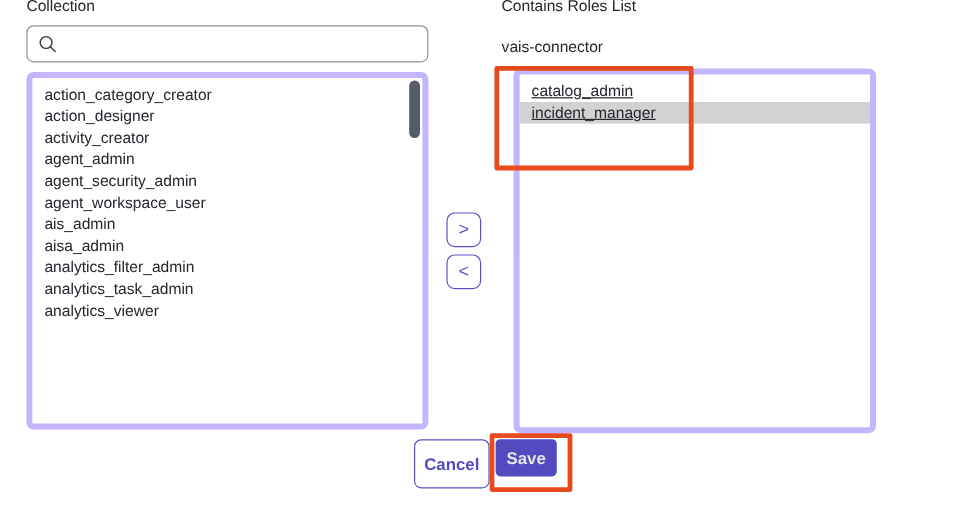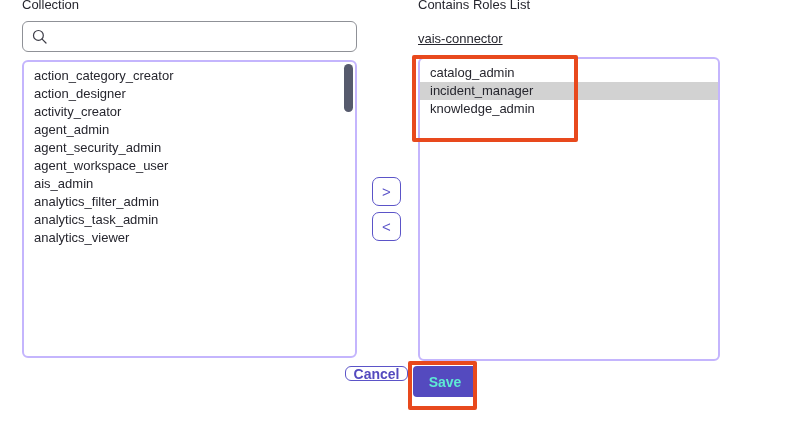--- a/index.html
+++ b/index.html
@@ -10,24 +10,24 @@
 
   
   .search-box{position:absolute;left:22px;top:21px;width:335px;height:31px;
     border:1px solid #8f9197;border-radius:6px;background:#fff;box-sizing:border-box;
     display:flex;align-items:center;}
   .search-box svg{margin-left:9px;flex:0 0 auto;}
   .search-box input{border:none;outline:none;flex:1;height:100%;font:13px "Liberation Sans",sans-serif;
     background:transparent;padding:0 6px;color:#26262e;}
 
   
-  .listbox{position:absolute;background:#fff;border:2px solid #c4b5fd;border-radius:6px;
+  .listbox{position:absolute;background:#fff;border:5px solid #c4b5fd;border-radius:6px;
     overflow:hidden;box-sizing:border-box;}
   #left-list{left:22px;top:60px;width:335px;height:298px;}
-  #right-list{left:418px;top:57px;width:302px;height:304px;}
+  #right-list{left:428px;top:57px;width:302px;height:304px;text-decoration:underline;}
   .list-items{padding-top:5px;}
   .list-item{font-size:13px;line-height:18px;padding-left:10px;white-space:nowrap;color:#26262e;}
   .list-item.selected{background:var(--selected_row,#d2d2d2);}
 
   .scroll-thumb{position:absolute;top:2px;right:2px;width:9px;height:48px;border-radius:5px;
     background:var(--scrollbar,#565a6d);}
 
   
   .arrow-btn{position:absolute;left:372px;width:29px;height:29px;box-sizing:border-box;
     border:1.5px solid var(--accent_border,#5b54c8);border-radius:7px;background:#fff;
@@ -38,24 +38,24 @@
 
   
   .annotation{position:absolute;border:4px solid var(--annotation,#e8491d);border-radius:2px;
     background:transparent;pointer-events:none;z-index:6;}
   #annotation-roles{left:412px;top:55px;width:158px;height:79px;}
   #annotation-save{left:408px;top:361px;width:61px;height:41px;}
 
   
   .btn{position:absolute;box-sizing:border-box;font:bold 14px "Liberation Sans",sans-serif;
     border-radius:6px;cursor:pointer;display:flex;align-items:center;justify-content:center;padding:0;}
-  #cancel-btn{left:345px;top:366px;width:63px;height:15px;background:#fff;
+  #cancel-btn{left:345px;top:366px;width:63px;height:41px;background:#fff;
     color:var(--accent,#544abf);border:1px solid var(--accent_border,#5b54c8);}
-  #save-btn{left:413px;top:366px;width:64px;height:31px;background:var(--accent,#544abf);
-    color:#5eead4;border:none;border-radius:4px;z-index:5;}
+  #save-btn{left:413px;top:366px;width:51px;height:31px;background:var(--accent,#544abf);
+    color:#e5e5e5;border:none;border-radius:4px;z-index:5;}
 
   
   #name-row{position:absolute;left:133px;top:403px;font-size:13px;white-space:nowrap;}
   #name-row .value{margin-left:13px;}
 </style>
 </head>
 <body>
 
 <div id="stage">
 
@@ -71,38 +71,38 @@
 
   <div class="listbox" id="left-list">
     <div class="list-items">
         <div class="list-item">action_category_creator</div>
         <div class="list-item">action_designer</div>
         <div class="list-item">activity_creator</div>
         <div class="list-item">agent_admin</div>
         <div class="list-item">agent_security_admin</div>
         <div class="list-item">agent_workspace_user</div>
         <div class="list-item">ais_admin</div>
+        <div class="list-item">aisa_admin</div>
         <div class="list-item">analytics_filter_admin</div>
         <div class="list-item">analytics_task_admin</div>
         <div class="list-item">analytics_viewer</div>
       </div>
     <div class="scroll-thumb"></div>
   </div>
 
   <button class="arrow-btn" id="arrow-add">&gt;</button>
   <button class="arrow-btn" id="arrow-remove">&lt;</button>
 
   <div class="label" style="left:418px;top:-3px;">Contains Roles List</div>
-  <div class="label" style="left:418px;top:31px;text-decoration:underline;">vais-connector</div>
+  <div class="label" style="left:418px;top:31px;">vais-connector</div>
 
   <div class="listbox" id="right-list">
     <div class="list-items">
         <div class="list-item">catalog_admin</div>
         <div class="list-item selected">incident_manager</div>
-        <div class="list-item">knowledge_admin</div>
       </div>
   </div>
 
   <div class="annotation" id="annotation-roles"></div>
 
   <button class="btn" id="cancel-btn">Cancel</button>
   <button class="btn" id="save-btn">Save</button>
   <div class="annotation" id="annotation-save"></div>
 
 

